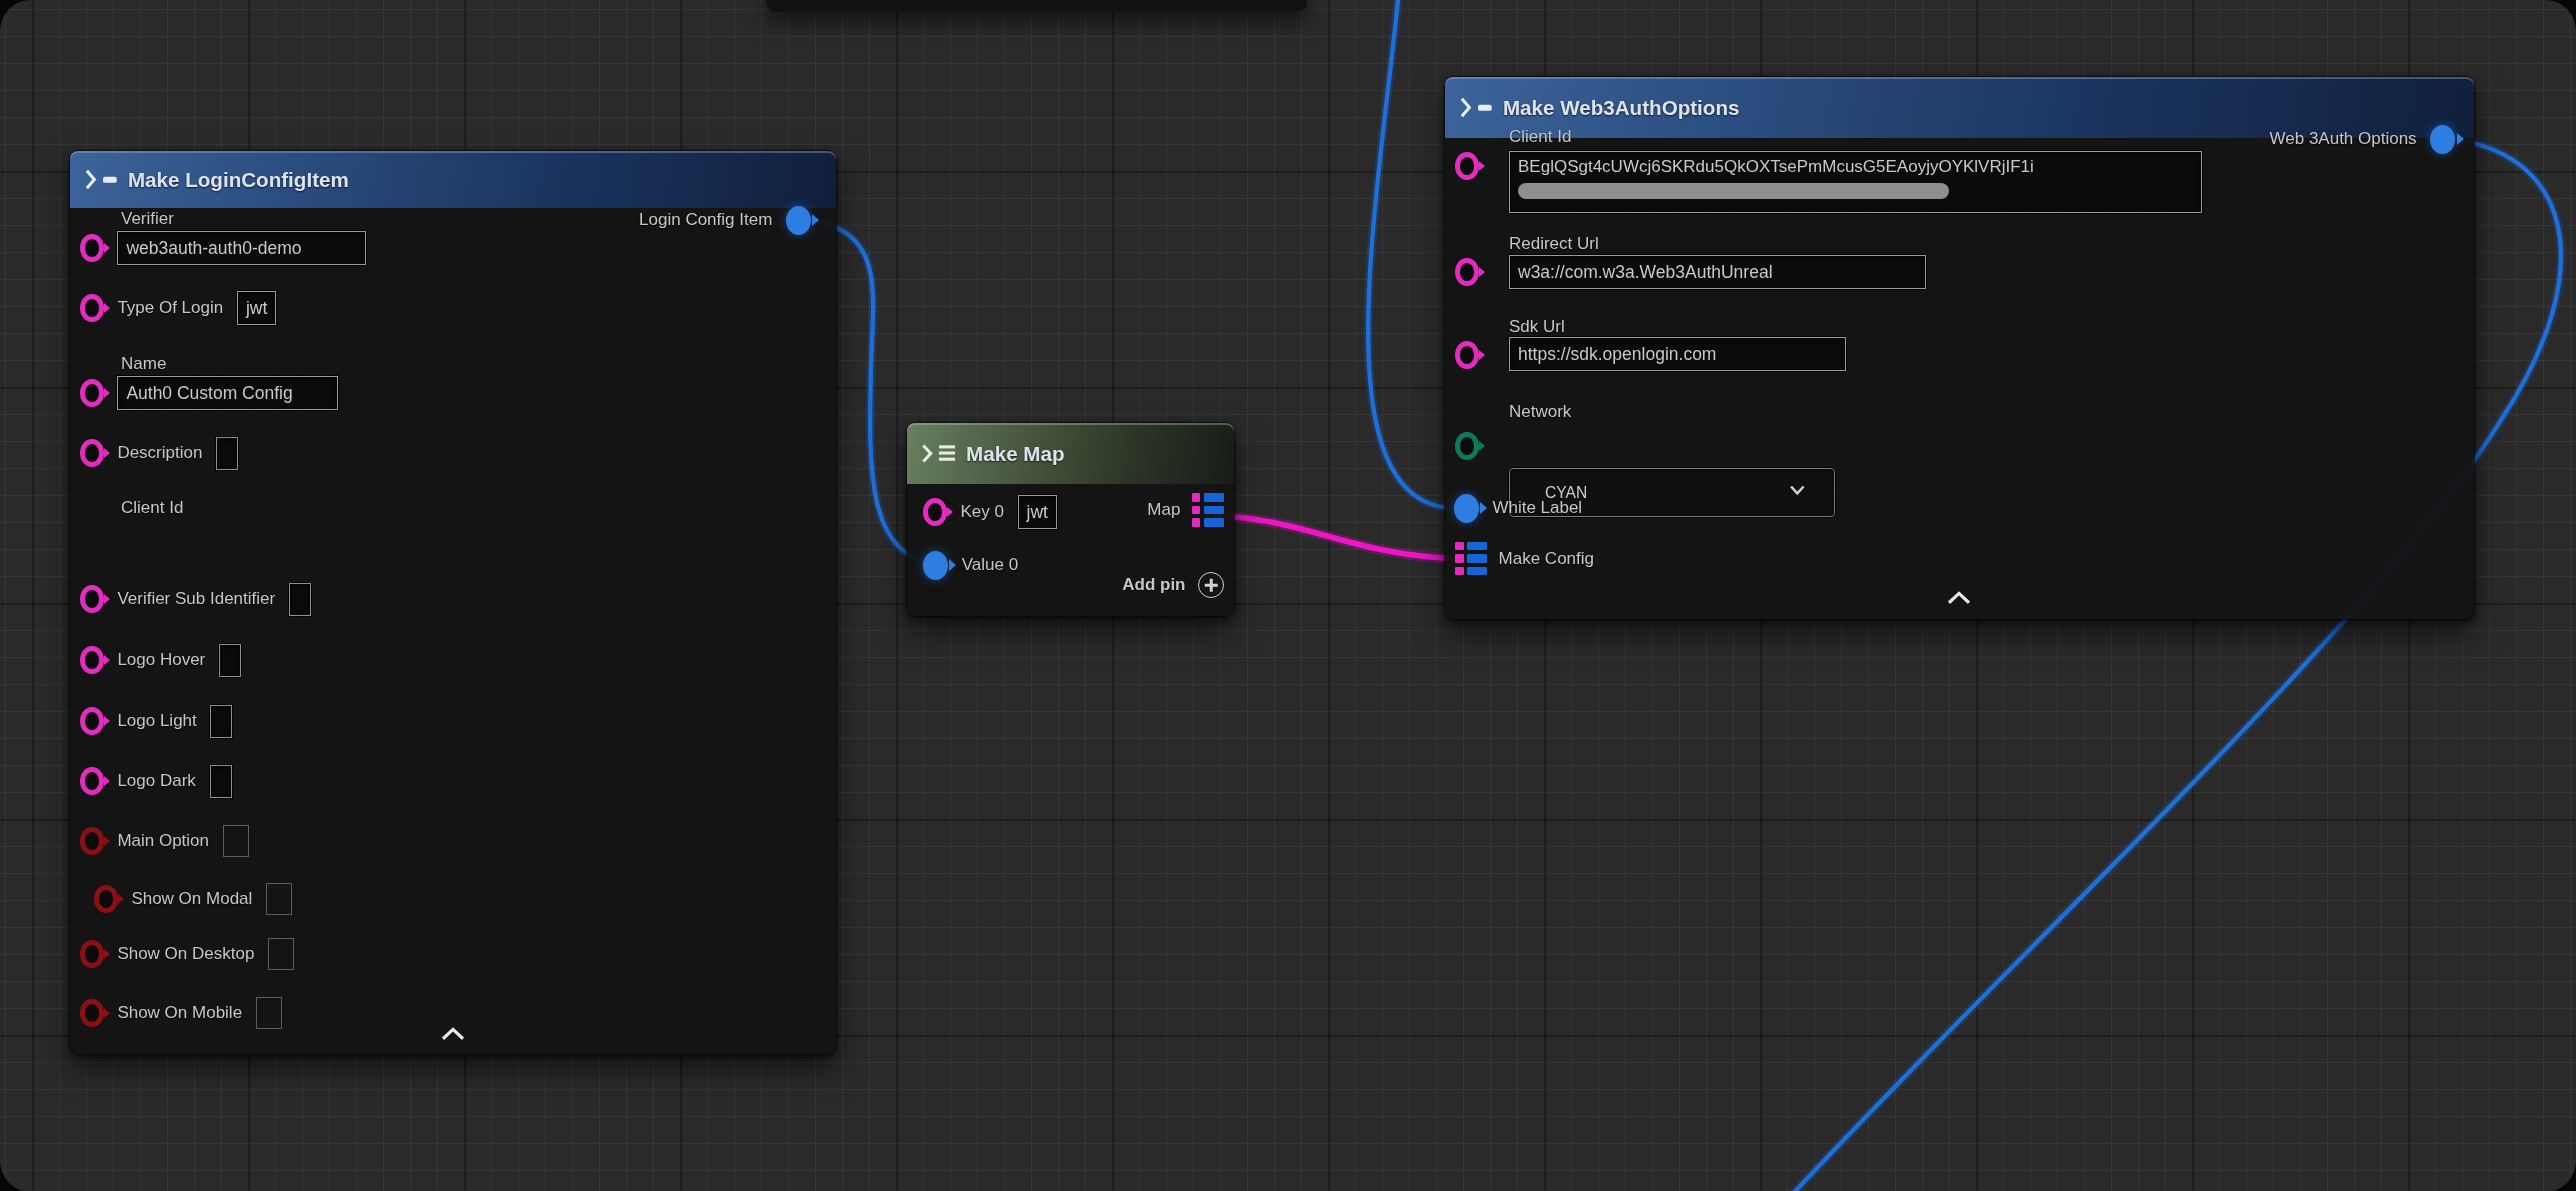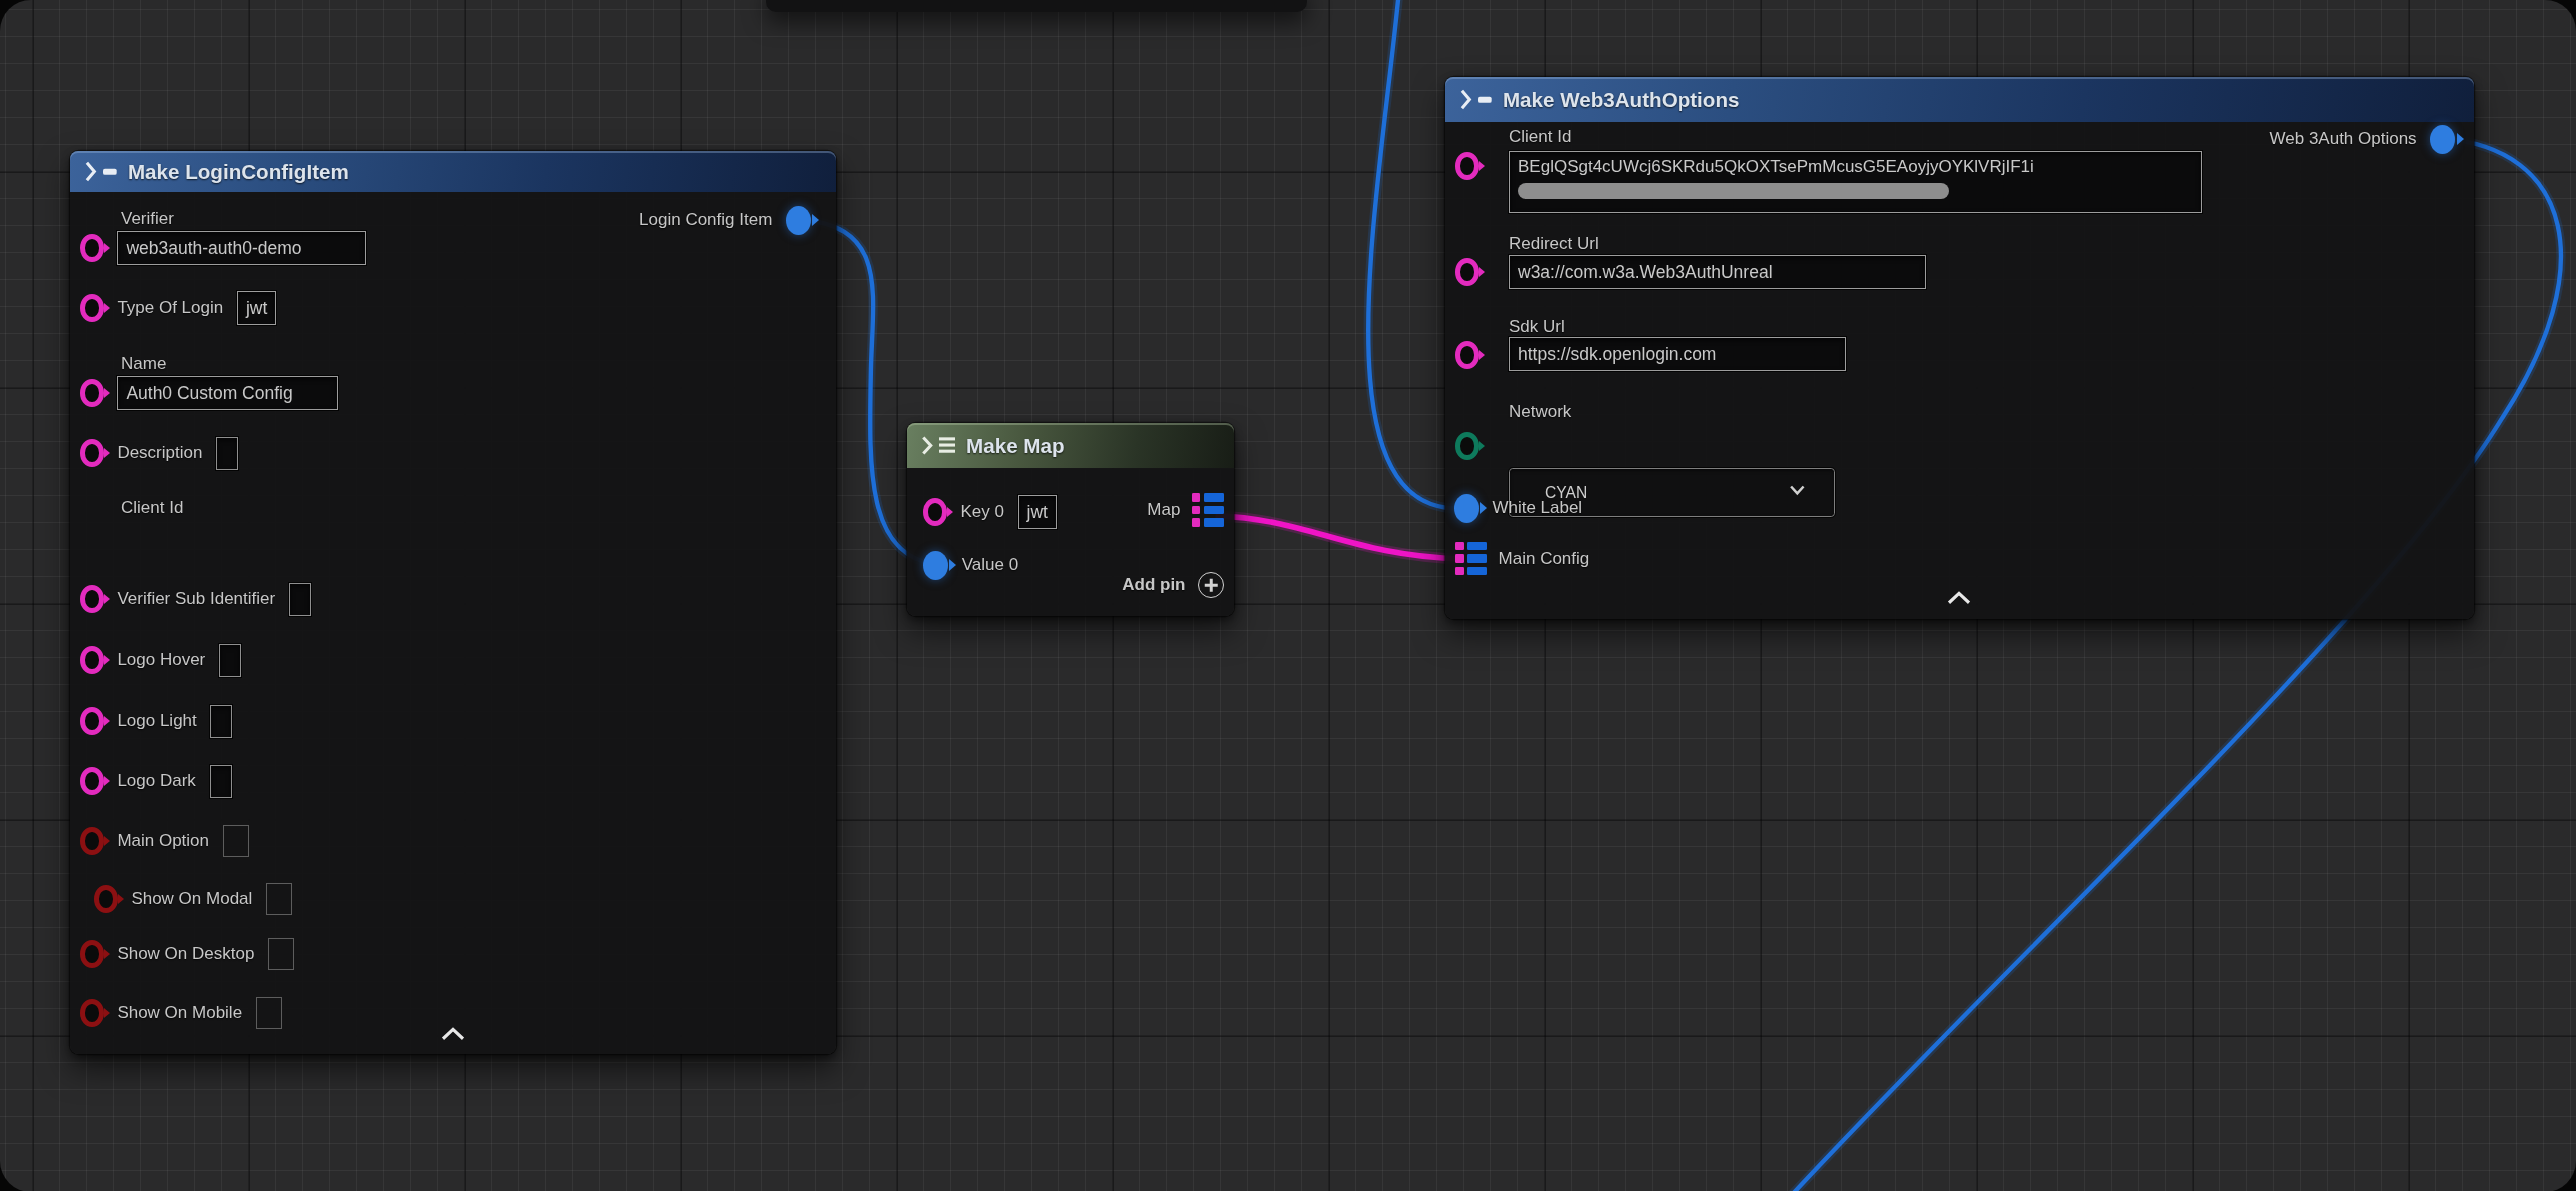--- a/index.html
+++ b/index.html
@@ -13,21 +13,21 @@
       linear-gradient(90deg, rgba(255,255,255,0.055) 1.2px, transparent 1.2px);
     background-size:216px 216px,216px 216px,27px 27px,27px 27px;
     background-position:32px 171px,32px 171px,32px 171px,32px 171px;}
   .offscreen-node{position:absolute;left:766px;top:-17.5px;width:541px;height:29px;border-radius:10px;
     background:#121213;box-shadow:0 10px 22.4px rgba(0,0,0,0.55);z-index:1;}
   svg.wires{position:absolute;left:0;top:0;z-index:2;pointer-events:none;}
   svg.wires path{pointer-events:stroke;}
   .node{position:absolute;background:rgba(20,20,21,0.96);border-radius:8.7px;z-index:3;
     box-shadow:0 15px 31px rgba(0,0,0,0.55),0 3.7px 8.7px rgba(0,0,0,0.45),0 0 0 1.2px rgba(0,0,0,0.5);}
   .nheader{position:absolute;left:0;top:0;right:0;display:flex;align-items:center;gap:11.2px;
-    padding:0 15px;border-radius:8px 8px 0 0;box-shadow:inset 0 1.9px 0 rgba(160,190,225,0.35);}
+    padding:8px 15px;border-radius:8px 8px 0 0;box-shadow:inset 0 1.9px 0 rgba(160,190,225,0.35);}
   .nheader.blue{background:linear-gradient(100deg,#3c639b 0%,#2b4e80 28%,#1b3560 62%,#101f3c 100%);}
   .nheader.green{background:linear-gradient(100deg,#697f60 0%,#49583f 35%,#2a3426 70%,#181d16 100%);
     box-shadow:inset 0 1.9px 0 rgba(190,210,175,0.35);}
   .ntitle{font-size:20.6px;font-weight:bold;color:#dde4ec;text-shadow:0 1.2px 1.9px rgba(0,0,0,0.7);white-space:nowrap;}
   .nicon{display:flex;align-items:center;gap:4.4px;flex:none;}
   .lbl{font-size:17px;color:#c7c7c7;text-shadow:0 1.2px 1.2px rgba(0,0,0,0.8);white-space:nowrap;}
   .row{position:absolute;display:flex;align-items:center;gap:13.7px;height:30px;}
   .flabel{position:absolute;font-size:17px;color:#c7c7c7;text-shadow:0 1.2px 1.2px rgba(0,0,0,0.8);white-space:nowrap;}
   .pin{position:relative;width:13.7px;height:17.5px;border:5.6px solid var(--pc);border-radius:50%;
     background:rgba(5,5,5,0.6);flex:none;}
@@ -281,21 +281,21 @@
 
     <div class="row" style="left:10px;top:464px;height:35px;gap:11.2px;">
       <span class="mapicon">
         <i class="k"></i>
           <i class="v"></i>
           <i class="k"></i>
           <i class="v"></i>
           <i class="k"></i>
           <i class="v"></i>
       </span>
-      <span class="lbl">Main Config</span>
+      <span class="lbl">Make Config</span>
     </div>
 
     <span class="collapse" style="left:499px;top:512px;">
       <svg width="30" height="17.5" viewBox="0 0 48 28">
           <path d="M8 22 L24 7 L40 22" stroke="#e8e8e8" stroke-width="5" fill="none"></path>
         </svg>
     </span>
   </div>
 
 </div>

